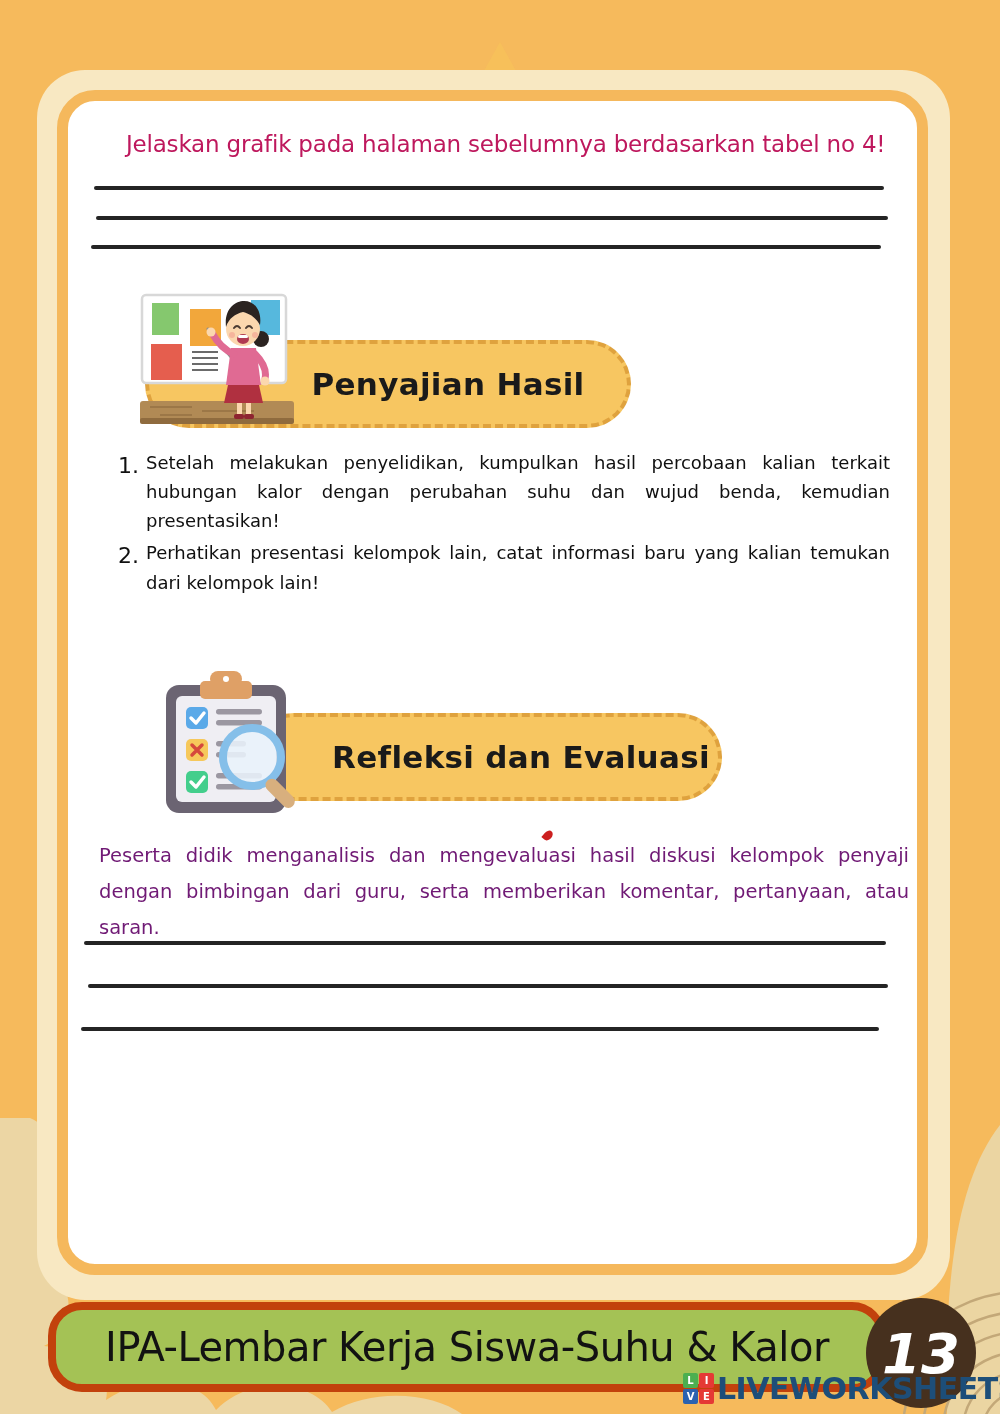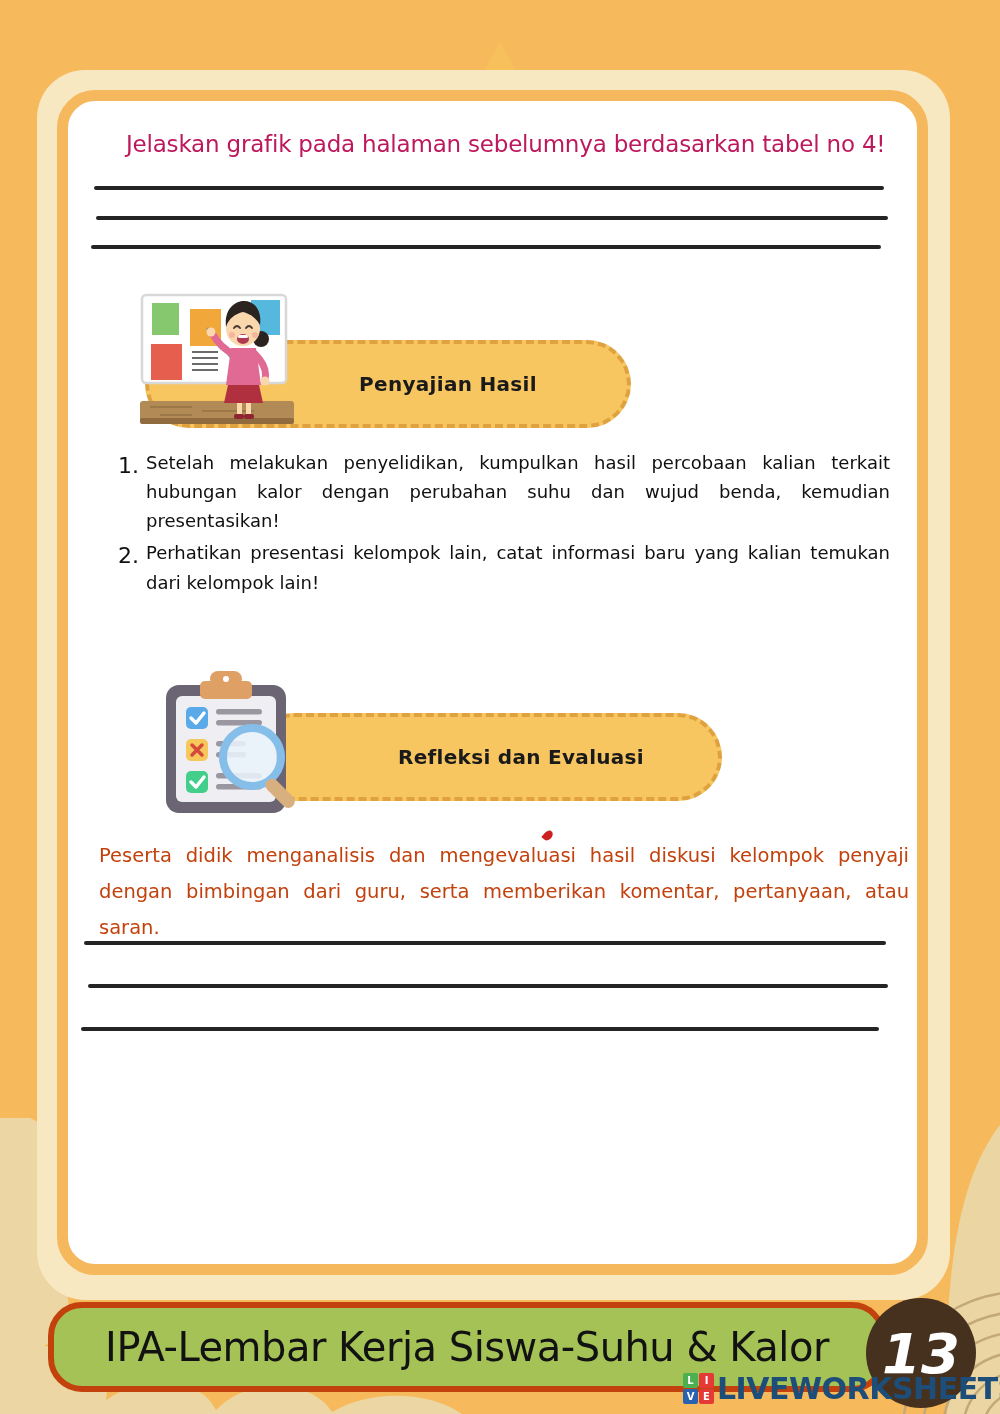--- a/index.html
+++ b/index.html
@@ -39,45 +39,45 @@
   .l2a{left:16px;top:840px;width:802px;}
   .l2b{left:20px;top:883px;width:800px;}
   .l2c{left:13px;top:926px;width:798px;}
   
   .pill{
     position:absolute;background:#F7C661;border:4px dashed #DFA23E;
     border-radius:48px;box-sizing:border-box;
     display:flex;align-items:center;justify-content:center;
   }
   .pill-title{
-    font-size:20px;font-weight:800;color:#1A1A1A;letter-spacing:.3px;
+    font-size:31px;font-weight:800;color:#1A1A1A;letter-spacing:.3px;
     white-space:nowrap;
   }
   .pill-penyajian{left:77px;top:239px;width:486px;height:88px;padding-left:120px;}
   .pill-refleksi{left:182px;top:612px;width:472px;height:88px;padding-left:70px;}
   .illus{position:absolute;}
   .illus-teacher{left:70px;top:188px;width:162px;height:144px;}
   .illus-clipboard{left:90px;top:568px;width:170px;height:150px;}
   
   .num-list{position:absolute;left:50px;top:347px;width:772px;color:#101010;}
   .list-item{display:flex;margin-bottom:3px;}
   .list-num{flex:0 0 28px;font-size:22px;line-height:1.62;}
   .list-text{flex:1;font-size:18px;line-height:1.62;text-align:justify;}
   .paragraph{
     position:absolute;left:31px;top:737px;width:810px;
-    font-size:19.5px;line-height:1.85;text-align:justify;color:#c2410c;
+    font-size:19.5px;line-height:1.85;text-align:justify;color:#701a75;
   }
   .ink-mark{
     position:absolute;left:476px;top:729px;width:8px;height:11px;
     background:#CC1F1F;border-radius:60% 60% 60% 0;transform:rotate(42deg);
   }
   
   .footer-banner{
     position:absolute;left:48px;top:1302px;width:838px;height:90px;
-    background:#A4C255;border:6px solid #c2410c;border-radius:34px;
+    background:#A4C255;border:8px solid #c2410c;border-radius:34px;
     box-sizing:border-box;display:flex;align-items:center;justify-content:center;
     z-index:3;
   }
   .footer-title{font-size:40px;color:#121212;white-space:nowrap;letter-spacing:-.5px;}
   .page-circle{
     position:absolute;left:866px;top:1298px;width:110px;height:110px;
     border-radius:50%;background:#46301E;display:flex;align-items:center;
     justify-content:center;z-index:4;
   }
   .page-number{color:#FFFFFF;font-size:56px;font-weight:700;font-style:italic;}

